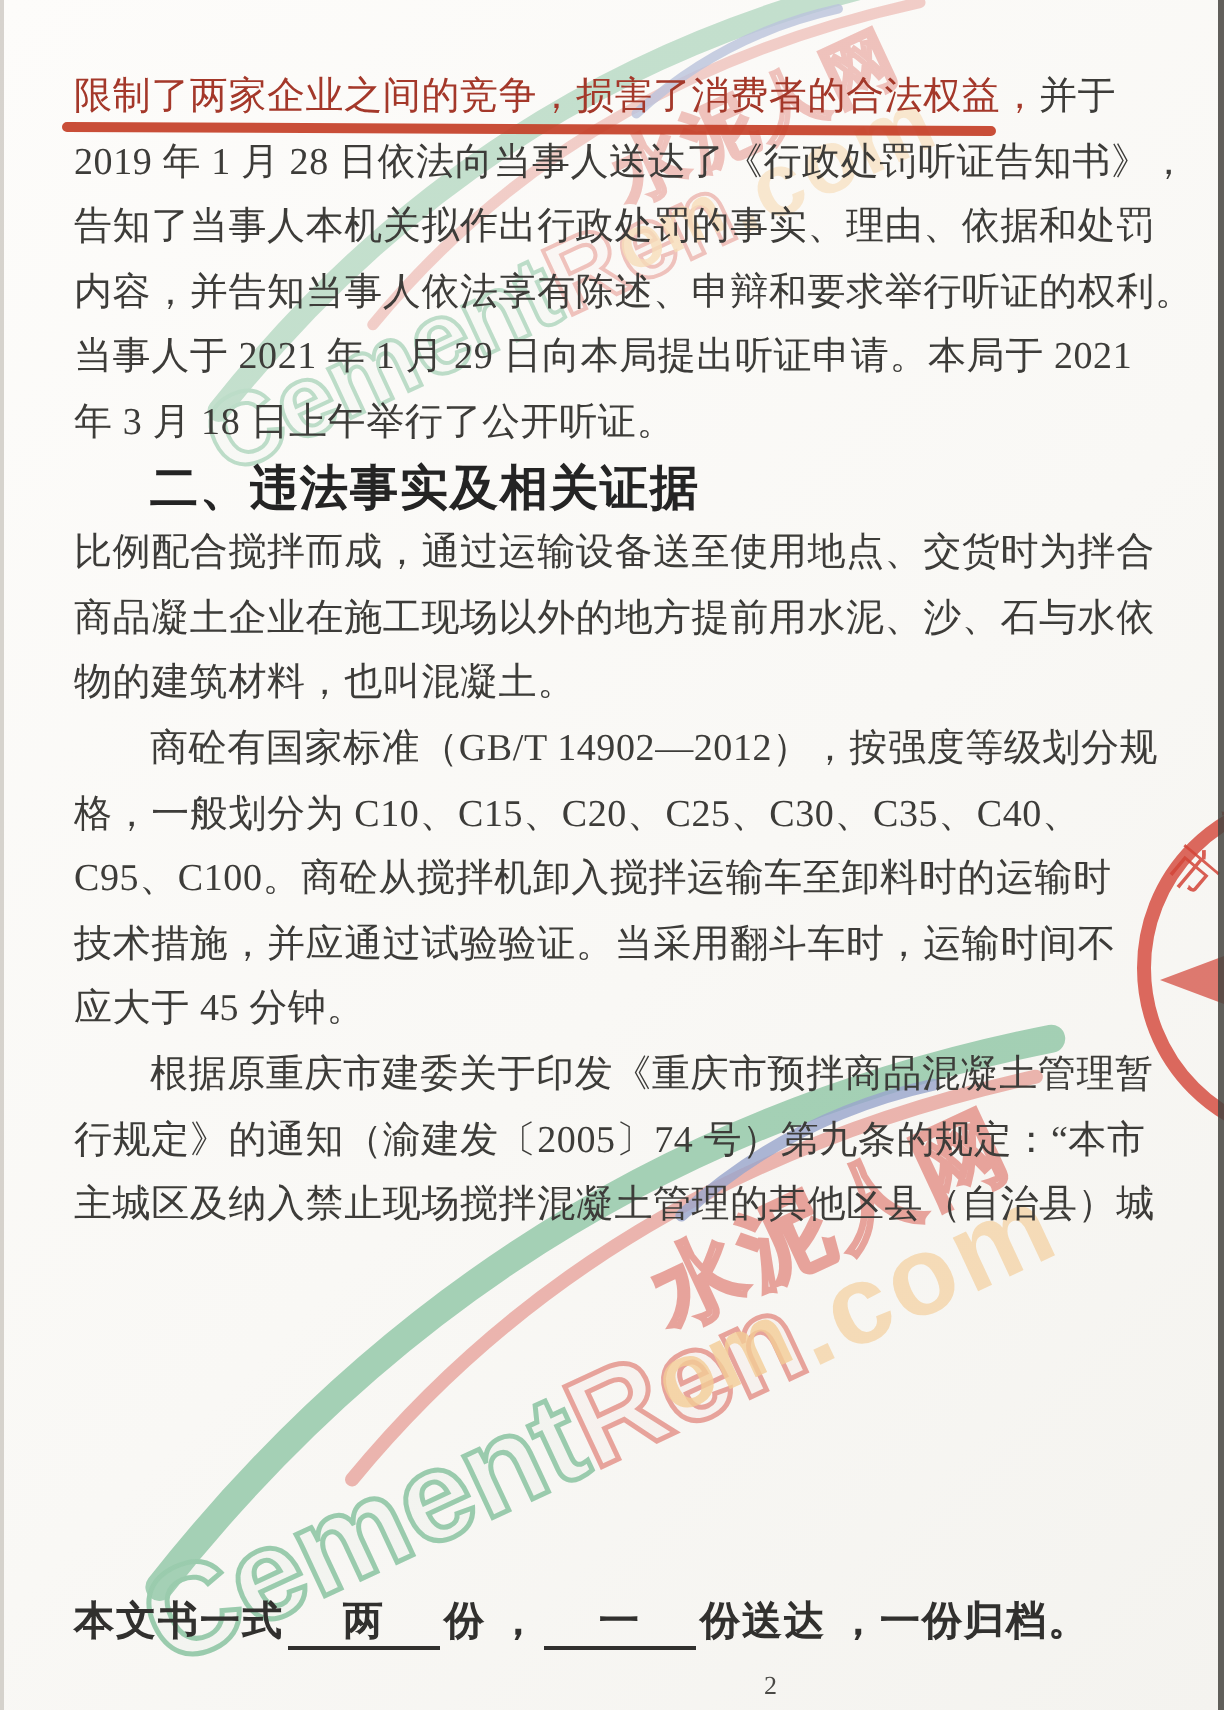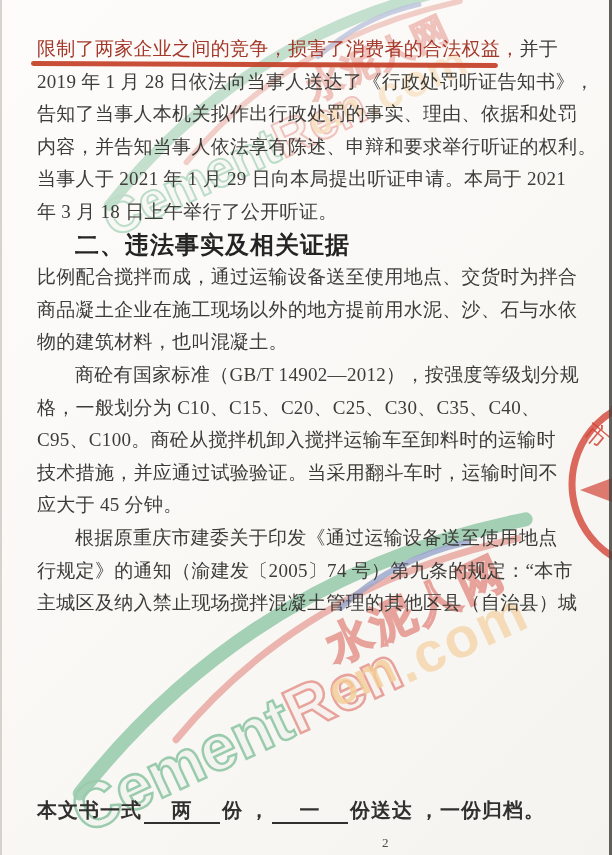--- a/index.html
+++ b/index.html
@@ -94,21 +94,21 @@
         <div class="line">年 3 月 18 日上午举行了公开听证。</div>
         <div class="line heading">二、违法事实及相关证据</div>
         <div class="line">比例配合搅拌而成，通过运输设备送至使用地点、交货时为拌合</div>
         <div class="line">商品凝土企业在施工现场以外的地方提前用水泥、沙、石与水依</div>
         <div class="line">物的建筑材料，也叫混凝土。</div>
         <div class="line indent">商砼有国家标准（GB/T 14902—2012），按强度等级划分规</div>
         <div class="line">格，一般划分为 C10、C15、C20、C25、C30、C35、C40、</div>
         <div class="line">C95、C100。商砼从搅拌机卸入搅拌运输车至卸料时的运输时</div>
         <div class="line">技术措施，并应通过试验验证。当采用翻斗车时，运输时间不</div>
         <div class="line">应大于 45 分钟。</div>
-        <div class="line indent">根据原重庆市建委关于印发《通过运输设备送至使用地点</div>
+        <div class="line indent">根据原重庆市建委关于印发《重庆市预拌商品混凝土管理暂</div>
         <div class="line">行规定》的通知（渝建发〔2005〕74 号）第九条的规定：“本市</div>
         <div class="line">主城区及纳入禁止现场搅拌混凝土管理的其他区县（自治县）城</div>
       </div>
   </div>
 
   <div class="red-underline"></div>
 
   <div class="stamp">
     <svg width="170" height="190" viewBox="0 0 170 190">
       <circle cx="91" cy="92" r="85" fill="none" stroke="#cf3123" stroke-width="7" opacity=".8"></circle>

